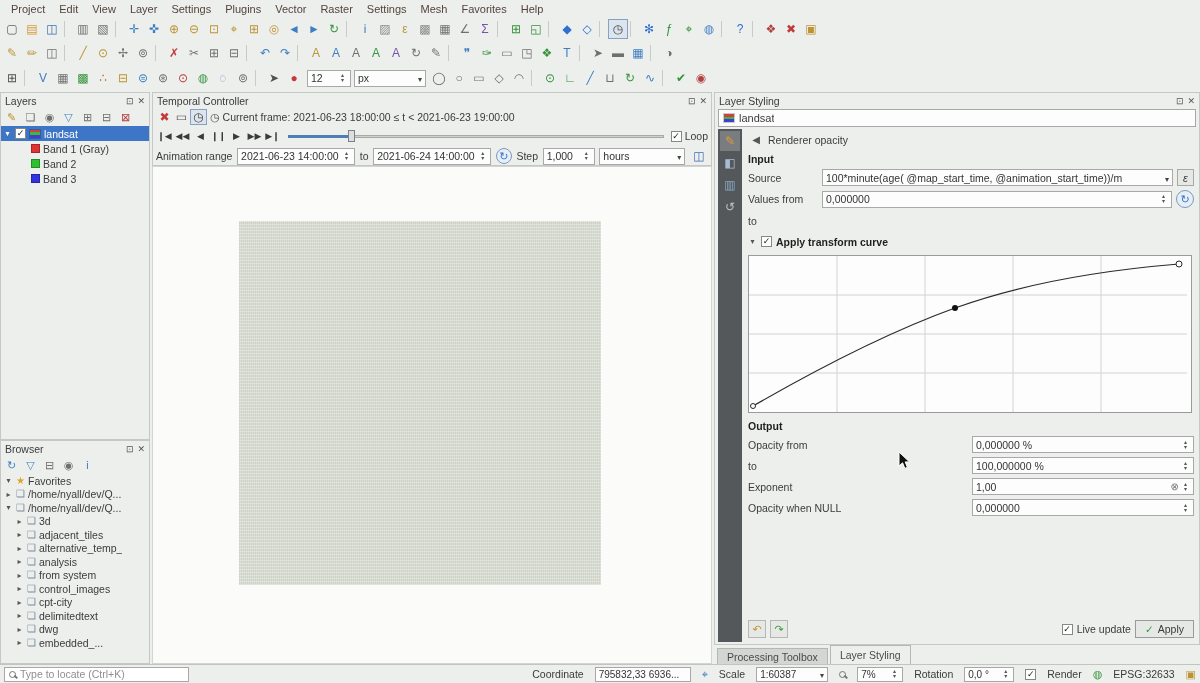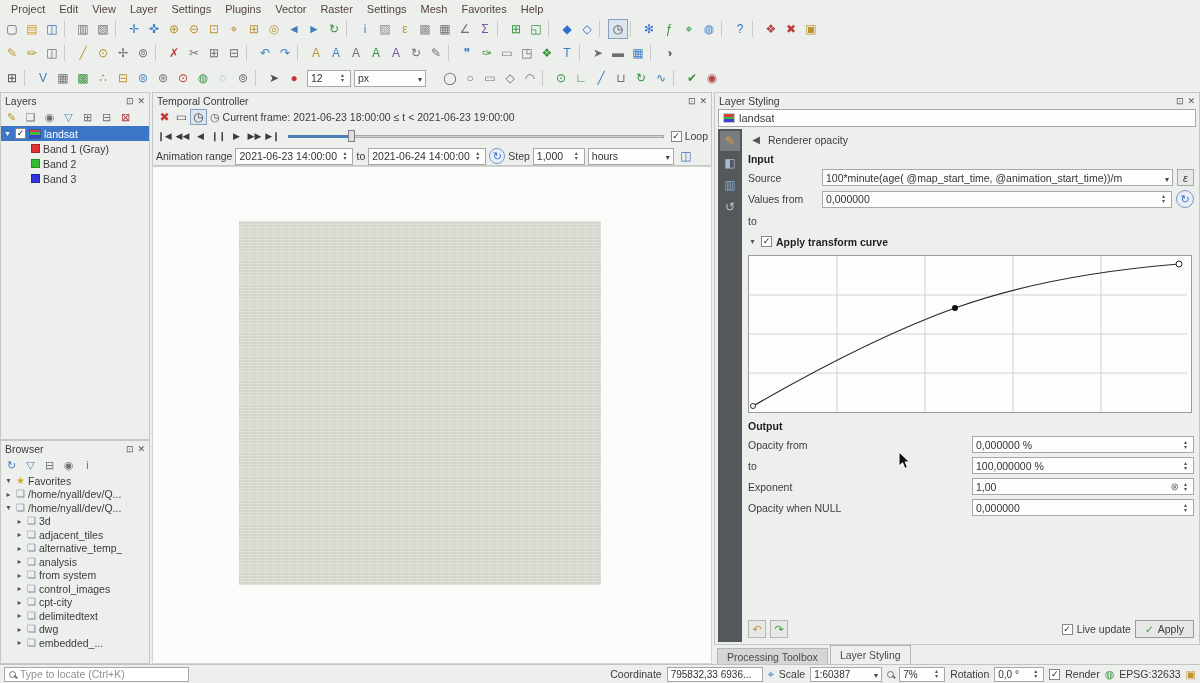--- a/index.html
+++ b/index.html
@@ -43,21 +43,21 @@
   .layer-row { height:15px; display:flex; align-items:center; gap:3px; padding:0 2px; font-size:10.5px; }
   .layer-row.selected { background:#3d76c6; color:#fff; }
   .band-row { padding-left:30px; }
   .mb-icon { width:12px; height:10px; display:flex; flex-direction:column; flex:none; border:1px solid rgba(0,0,0,.2); }
   .mb-icon i { flex:1; display:block; }
   .mb-icon i:nth-child(1){background:#d04040;} .mb-icon i:nth-child(2){background:#3dba3d;} .mb-icon i:nth-child(3){background:#4040d0;}
 
   
   #temporal-panel { left:152px; top:92px; width:560px; height:74px; }
   .t-row { display:flex; align-items:center; gap:3px; padding:0 3px; font-size:10.5px; }
-  #t-row-a { height:18px; } #t-row-b { height:20px; } #t-row-c { height:20px; }
+  #t-row-a { height:18px; } #t-row-b { height:20px; } #t-row-c { height:20px;justify-content:space-between; }
   #t-row-b .tbtn { width:17px; height:16px; } #t-row-b .tbtn .glyph { font-size:9px; }
   .slider { flex:1; height:14px; position:relative; margin:0 4px; }
   .slider .groove { position:absolute; left:0; right:0; top:6px; height:3px; background:#cfd1cf; border:1px solid #a8a8a8; }
   .slider .fill { position:absolute; left:0; top:6px; height:3px; background:#4d7fb5; }
   .slider .handle { position:absolute; top:1px; width:7px; height:12px; background:#dcdee2; border:1px solid #808080; }
 
   
   #map-canvas { left:152px; top:166px; width:560px; height:498px; background:#fbfbfa; border:1px solid #d2d4d2; }
   #raster-image { left:86px; top:54px; width:362px; height:364px; background-color:#d9dcd3;
     background-image:repeating-linear-gradient(0deg, rgba(255,255,255,.28) 0 1px, transparent 1px 3px),
@@ -85,21 +85,21 @@
   .btn { display:flex; align-items:center; gap:4px; border:1px solid #9a9a9a; background:#e6e8e6; height:18px; padding:0 9px; }
   .minibtn { width:18px; height:18px; border:1px solid #b5b7b5; background:#e6e8e6; display:flex; align-items:center; justify-content:center; }
   .minibtn .glyph { font-size:11px; }
 
   
   #bottom-tabs { left:714px; top:645px; width:486px; height:19px; display:flex; align-items:flex-end; gap:2px; padding-left:3px; }
   .btab { height:16px; padding:0 9px; display:flex; align-items:center; font-size:10.5px; background:#d4d6d4; border:1px solid #b5b7b5; border-bottom:none; color:#4a4a4a; }
   .btab.active { background:#edefed; height:19px; }
 
   
-  #statusbar { left:0; top:664px; width:1200px; height:19px; border-top:1px solid #c2c4c2; display:flex; align-items:center; gap:5px; padding:0 4px; font-size:10.5px; background:#edefed; }
+  #statusbar { left:0; top:664px; width:1200px; height:19px; border-top:1px solid #c2c4c2; display:flex; align-items:center; gap:11px; padding:0 4px; font-size:10.5px; background:#edefed; }
   #locate { width:185px; height:15px; background:#fff; border:1px solid #a8a8a8; display:flex; align-items:center; gap:4px; padding:0 4px; color:#8f8f8f; }
   .mag-icon { width:7px; height:7px; border:1.5px solid #777; border-radius:50%; position:relative; flex:none; }
   .mag-icon::after { content:""; position:absolute; width:4px; height:1.5px; background:#777; transform:rotate(45deg); right:-3px; bottom:-1px; }
   .sbfield { background:#fdfdfd; border:1px solid #a8a8a8; height:15px; display:flex; align-items:center; padding:0 3px; font-size:10px; color:#333; }
   .sbicon { font-size:11px; line-height:1; }
 
   #mouse-cursor { left:898px; top:452px; z-index:60; }
 </style>
 </head>
 <body>
@@ -423,21 +423,21 @@
           <span class="glyph" style="color: rgb(79, 79, 79);">➤</span>
         </span>
         <span class="tbtn" data-name="annotation-marker-icon">
           <span class="glyph" style="color: rgb(194, 58, 58);">●</span>
         </span>
       </span>
     <span class="spinbox" style="width:44px;margin:0 3px" data-name="font-size-stepper">
       <span class="val">12</span>
         <span class="spincol" data-name="spinner-arrows-icon"></span>
     </span>
-    <span class="combo" style="width:72px;margin-right:14px" data-name="font-unit-select">
+    <span class="combo" style="width:72px;margin-right:3px" data-name="font-unit-select">
       <span class="val">px</span>
         <span class="carrow" data-name="chevron-down-icon"></span>
     </span>
     <span style="display:flex;align-items:center" data-name="toolbar-row-3-right">
 
     <span class="tbtn" data-name="digitize-circle-icon">
           <span class="glyph" style="color: rgb(111, 111, 111);">◯</span>
         </span>
         <span class="tbtn" data-name="digitize-ellipse-icon">
           <span class="glyph" style="color: rgb(111, 111, 111);">○</span>

